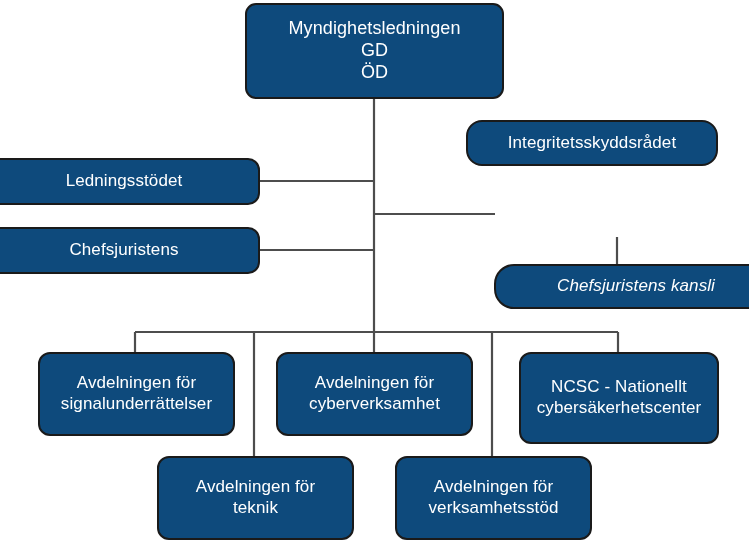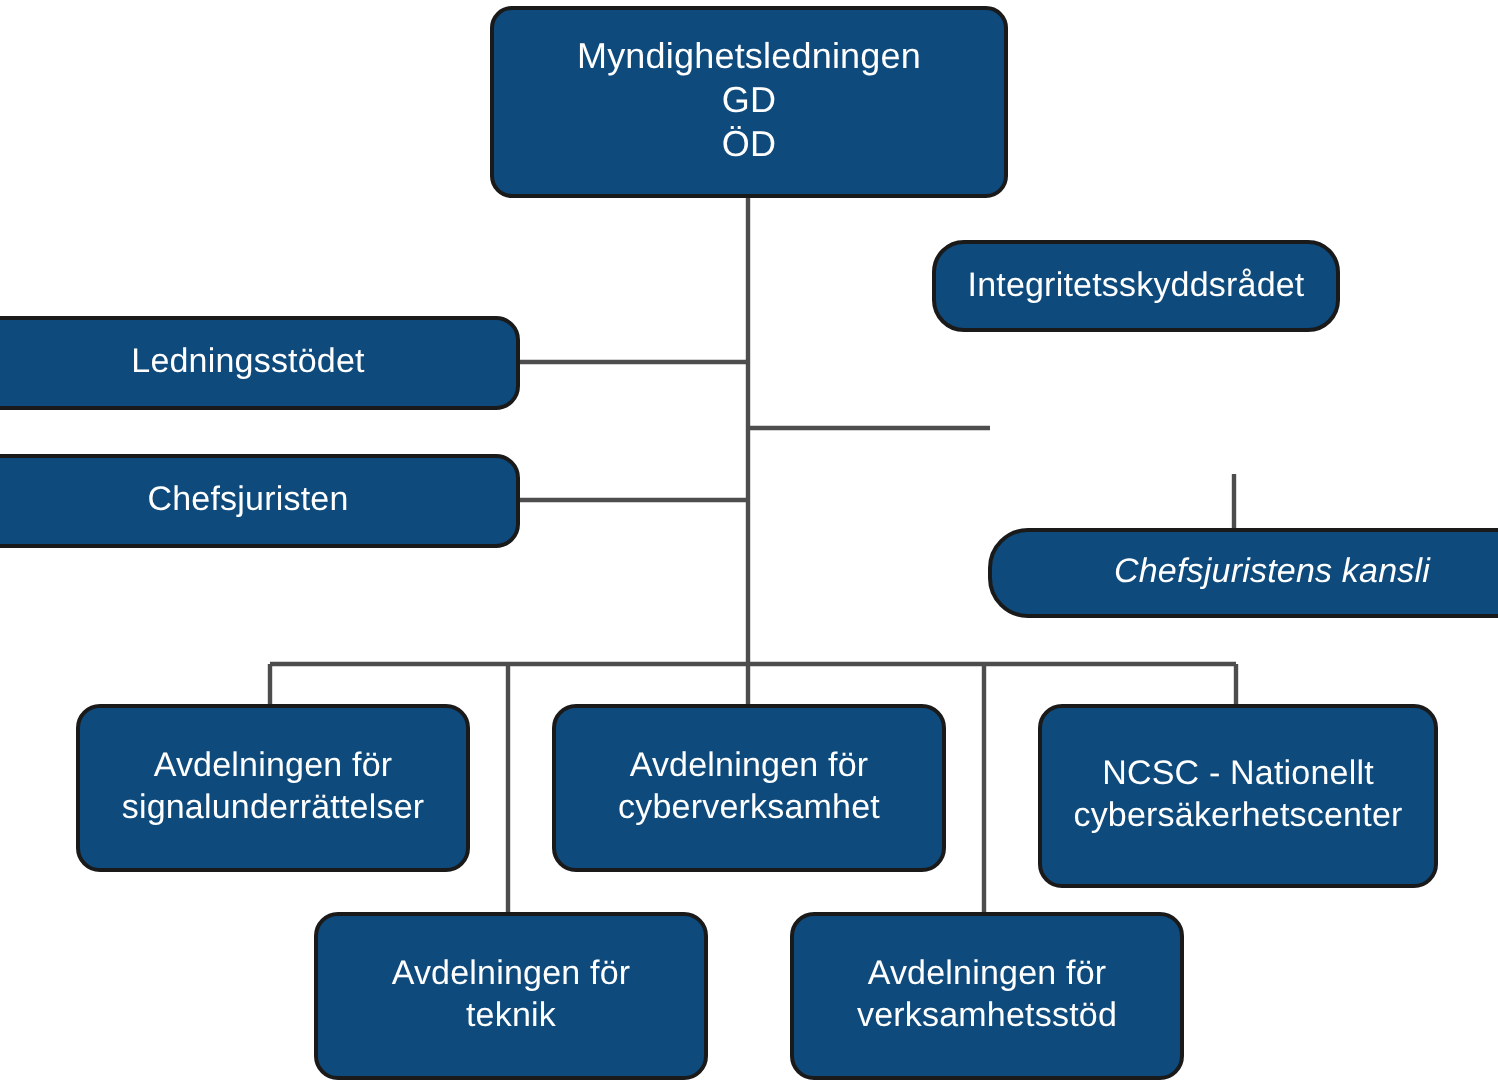--- a/index.html
+++ b/index.html
@@ -55,21 +55,21 @@
     top: 3px;
     width: 259px;
     height: 96px;
     border-radius: 11px;
     font-size: 18px;
   }
   
   #node-council {
     left: 466px;
     top: 120px;
-    width: 204px;
+    width: 252px;
     height: 46px;
     border-radius: 16px;
   }
   
   #node-ledningsstodet {
     left: -12px;
     top: 158px;
     width: 272px;
     height: 47px;
     border-radius: 12px;
@@ -171,21 +171,21 @@
   </div>
 
   <div class="node" id="node-council">
     <span class="label">Integritetsskyddsrådet</span>
   </div>
 
   <div class="node" id="node-ledningsstodet">
     <span class="label">Ledningsstödet</span>
   </div>
   <div class="node" id="node-internrevisor">
-    <span class="label">Chefsjuristen</span>
+    <span class="label">Chefsjuristens</span>
   </div>
 
   <div class="node" id="node-chefsjuristens-kansli">
     <span class="label">Chefsjuristens kansli</span>
   </div>
 
   <div class="node" id="node-signal">
     <span class="label">Avdelningen för
 signalunderrättelser</span>
   </div>

